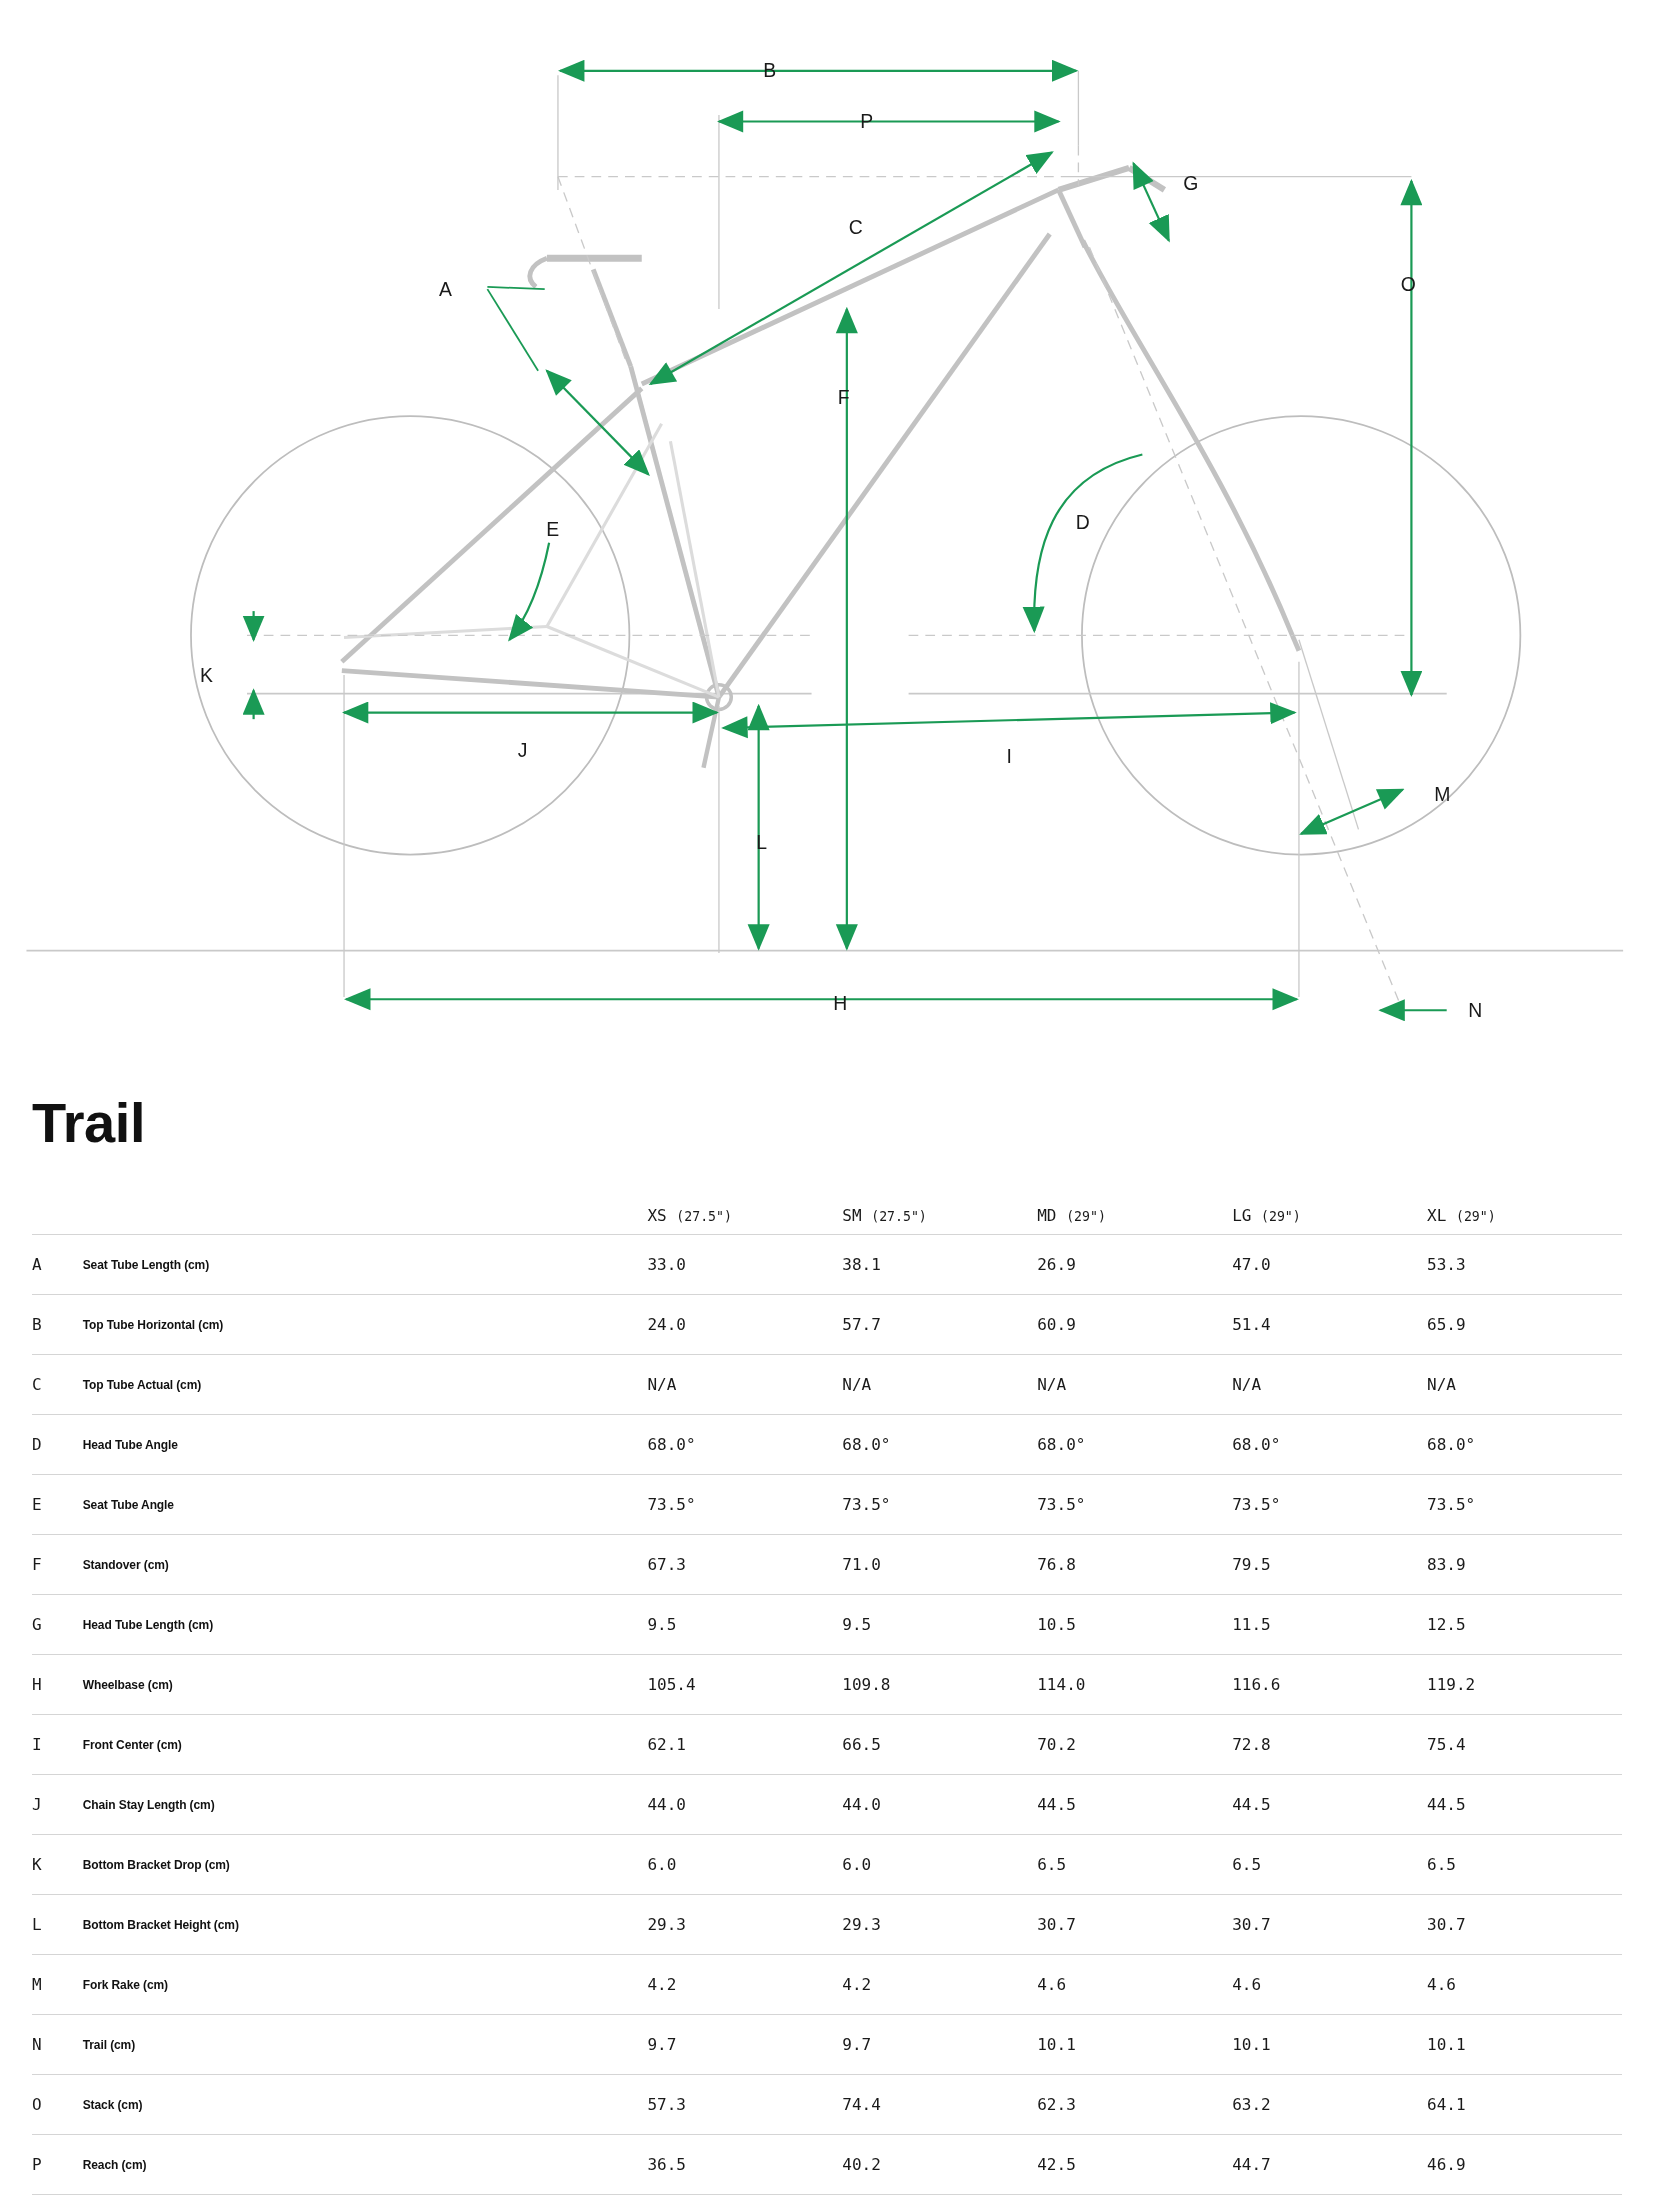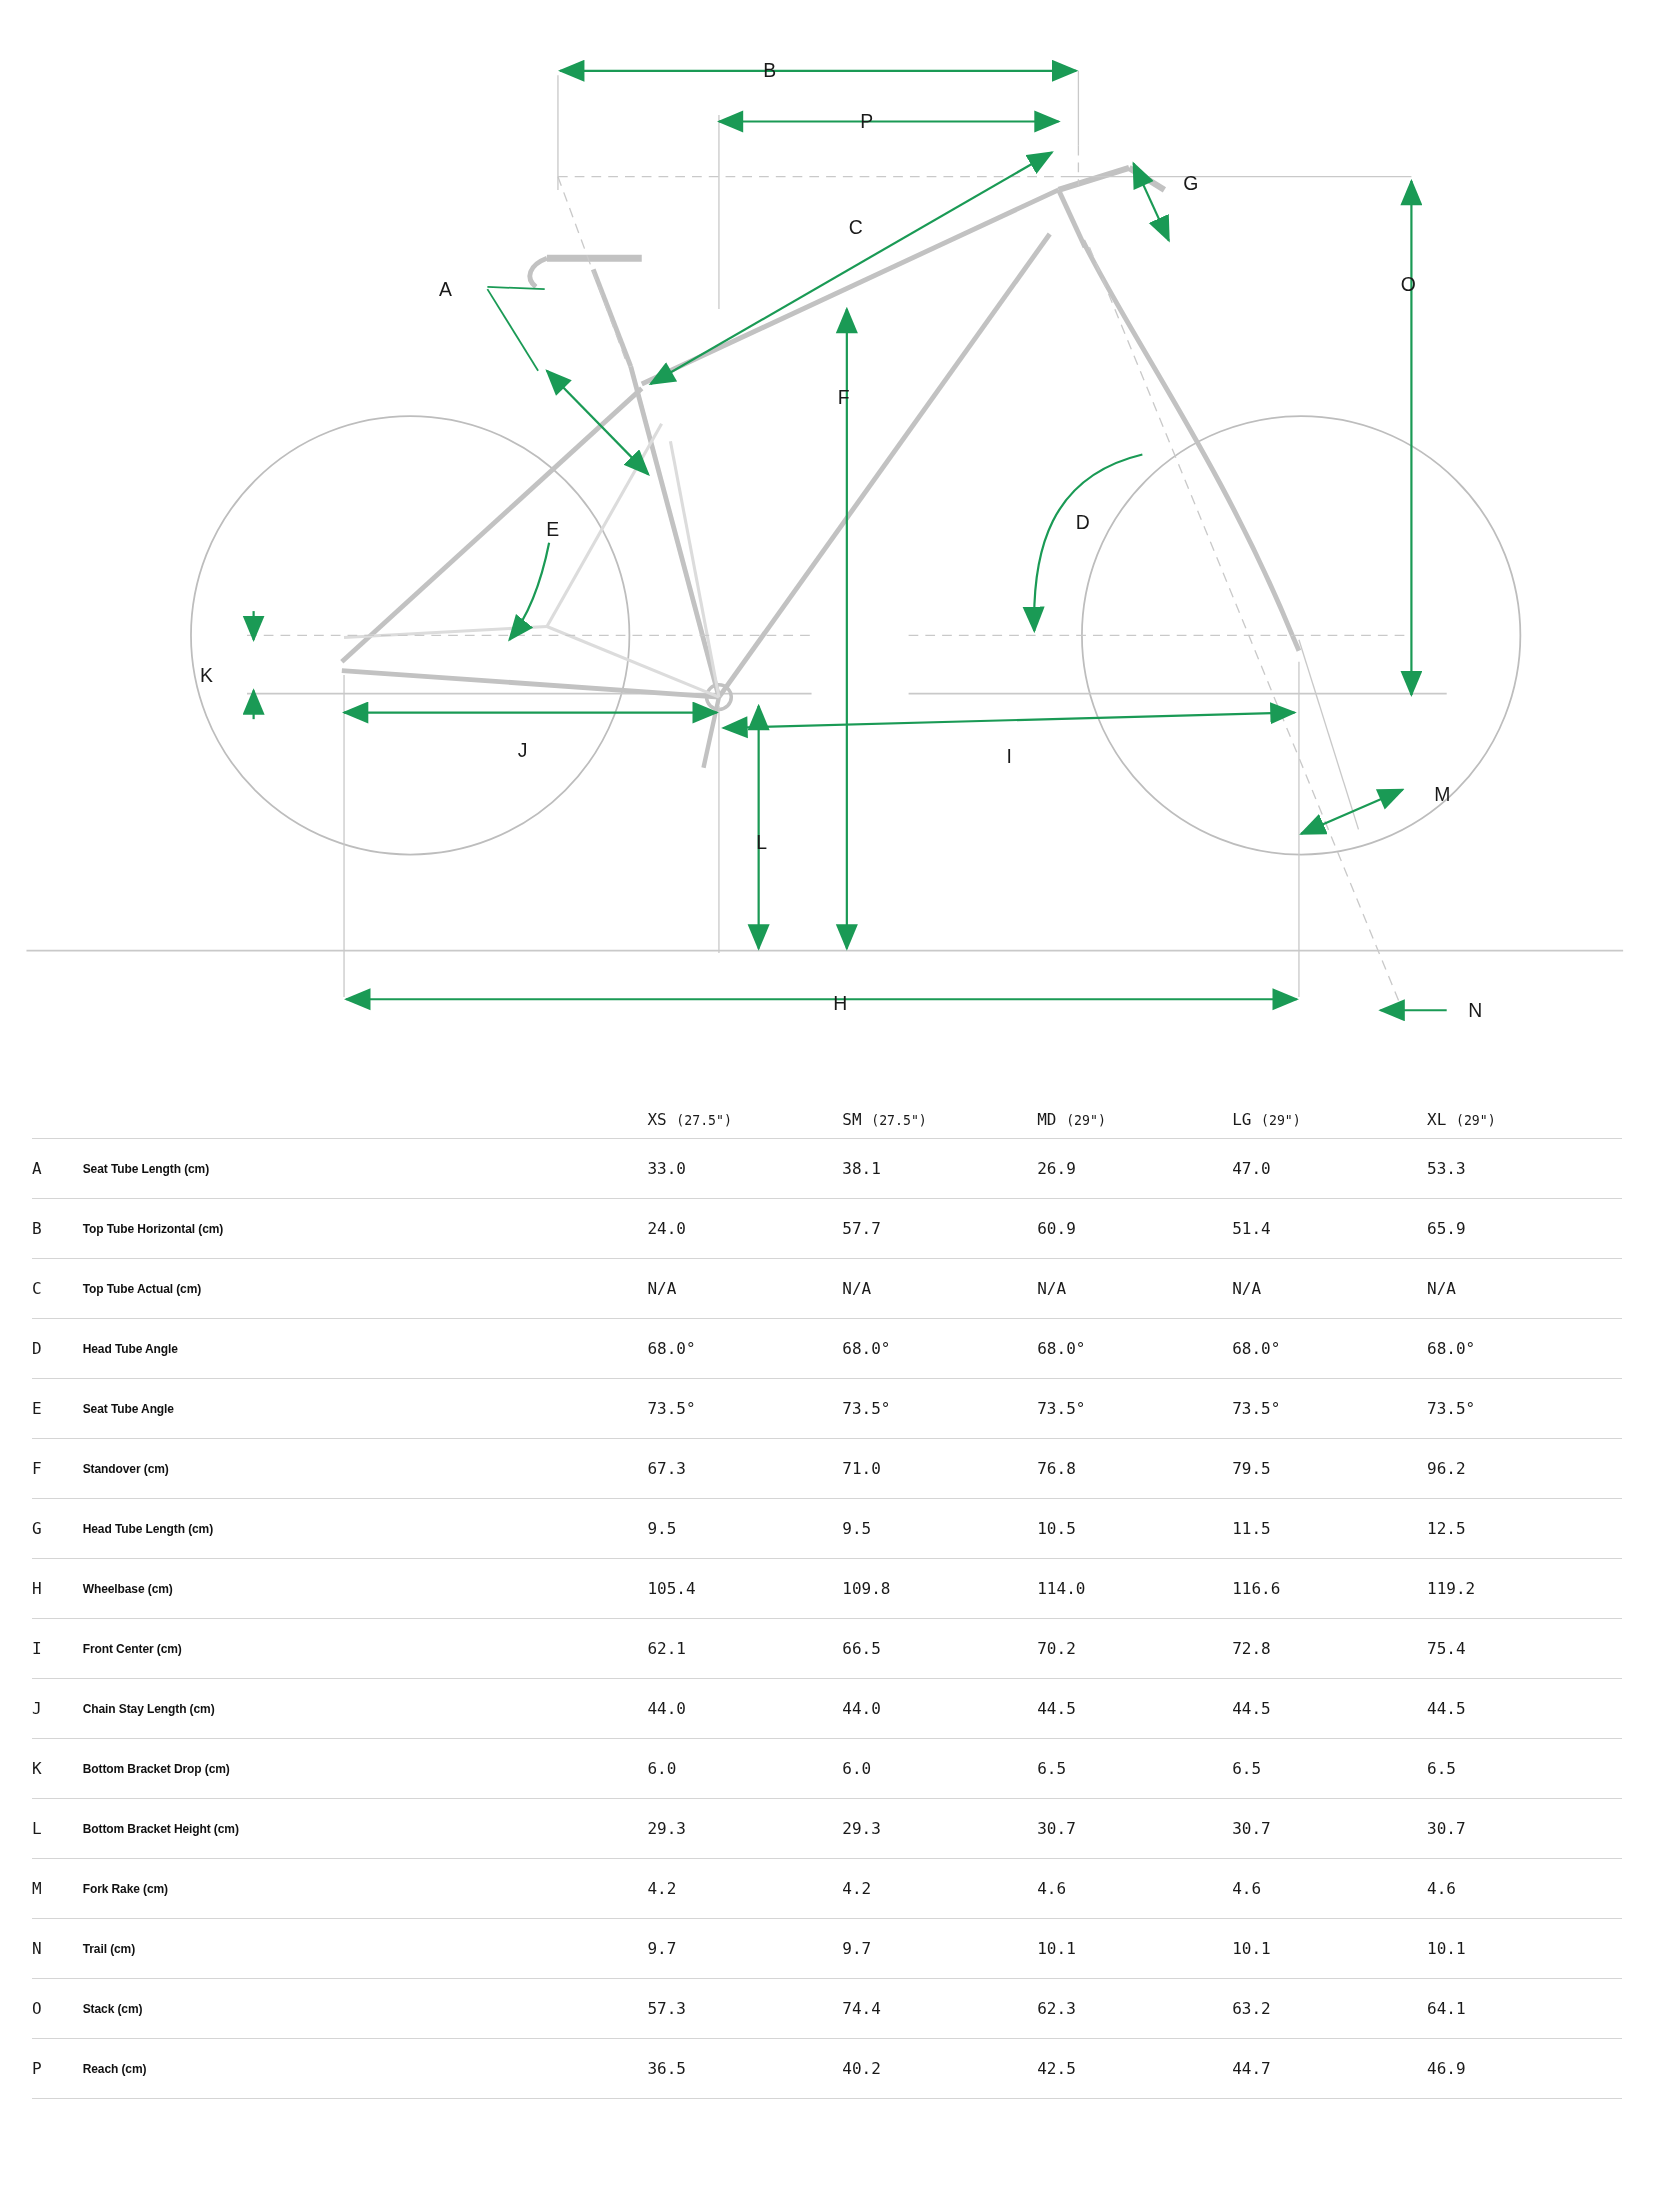--- a/index.html
+++ b/index.html
@@ -235,20 +235,21 @@
         <text class="dim-label" x="1185" y="1715" text-anchor="middle">J</text>
         <text class="dim-label" x="2288" y="1730" text-anchor="middle">I</text>
         <text class="dim-label" x="1727" y="1925" text-anchor="middle">L</text>
         <text class="dim-label" x="1905" y="2290" text-anchor="middle">H</text>
         <text class="dim-label" x="3270" y="1815" text-anchor="middle">M</text>
         <text class="dim-label" x="3345" y="2305" text-anchor="middle">N</text>
       </g>
     </svg>
   </div>
 
+  <h1 class="title">Trail</h1>
 
   <div class="table-wrap">
     <table class="geo">
       <colgroup>
         <col class="col-letter">
         <col class="col-label">
         <col class="col-size">
         <col class="col-size">
         <col class="col-size">
         <col class="col-size">
@@ -327,21 +328,21 @@
             <td class="value">73.5°</td>
             <td class="value">73.5°</td>
           </tr>
           <tr>
             <td class="letter">F</td>
             <td class="label">Standover (cm)</td>
             <td class="value">67.3</td>
             <td class="value">71.0</td>
             <td class="value">76.8</td>
             <td class="value">79.5</td>
-            <td class="value">96.2</td>
+            <td class="value">83.9</td>
           </tr>
           <tr>
             <td class="letter">G</td>
             <td class="label">Head Tube Length (cm)</td>
             <td class="value">9.5</td>
             <td class="value">9.5</td>
             <td class="value">10.5</td>
             <td class="value">11.5</td>
             <td class="value">12.5</td>
           </tr>

